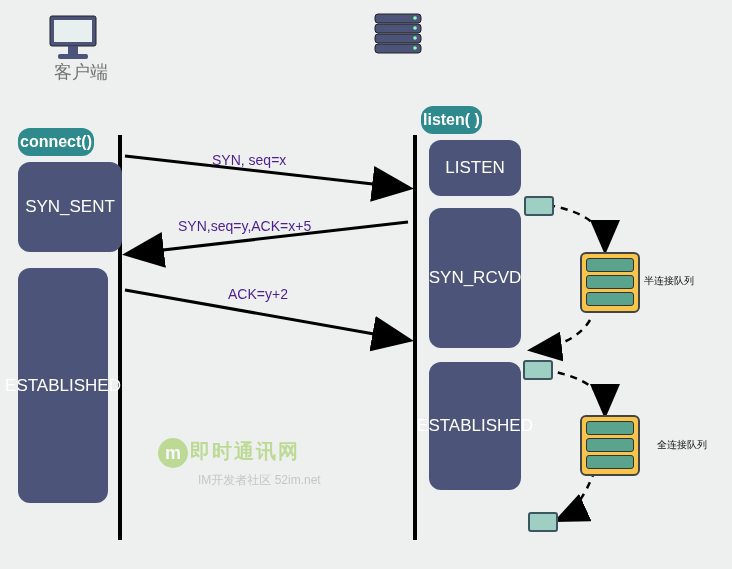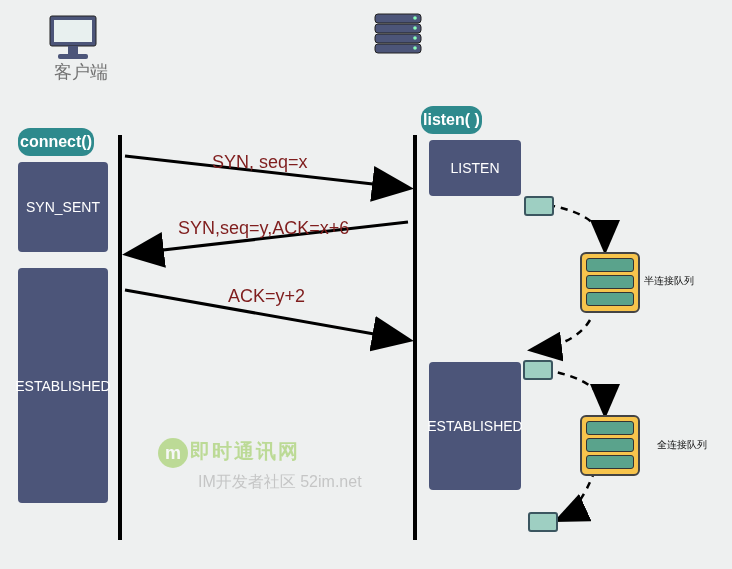--- a/index.html
+++ b/index.html
@@ -1,26 +1,26 @@
 <!DOCTYPE html>
 <html><head>
 <meta charset="utf-8">
 <style>
   body{margin:0;background:#eef0f0;font-family:Arial,"Microsoft YaHei",sans-serif}
   .stage{position:relative;width:732px;height:569px;background:#eef0f0;overflow:hidden}
   .hdr{position:absolute;text-align:right;font-size:18px;color:#737373}
   .func{position:absolute;background:#2e8a8d;color:#fff;font-size:16px;font-weight:bold;border-radius:12px;padding:5px 2px}
-  .state{position:absolute;background:#4c5579;color:#fff;font-size:14px;border-radius:4px;display:flex;align-items:center;justify-content:center}
-  .msg{position:absolute;font-size:18px;color:#7f1d1d}
+  .state{position:absolute;background:#4c5579;color:#fff;font-size:17px;border-radius:12px;display:flex;align-items:center;justify-content:center}
+  .msg{position:absolute;font-size:14px;color:#4c1d95}
   .qlabel{position:absolute;font-size:10px;color:#111}
   .queue{position:absolute;width:48px;border:2px solid #444;border-radius:6px;background:#f7c44c;padding:4px 4px 2px 4px}
   .queue .slot{height:12px;margin-bottom:3px;background:#5aa38c;border:1px solid #333;border-radius:3px}
   .tok{position:absolute;width:26px;height:16px;background:#9ecfc2;border:2px solid #3b5660;border-radius:3px}
   .wm{position:absolute;color:#8cc63f;font-size:20px;font-weight:bold;opacity:.5;letter-spacing:2px}
-  .wm2{position:absolute;color:#aaa;font-size:16px;opacity:.6}
+  .wm2{position:absolute;color:#aaa;font-size:12px;opacity:.6}
   svg{position:absolute;left:0;top:0}
 </style>
 </head>
 <body>
 <div class="stage">
 
 <svg width="732" height="569">
   <defs>
     <marker id="ah" markerWidth="14" markerHeight="12" refX="12" refY="6" orient="auto">
       <path d="M0,0 L14,6 L0,12 Z" fill="#000"></path>
@@ -57,29 +57,30 @@
   <path d="M590 320 Q575 345 532 350" fill="none" stroke="#000" stroke-width="2.5" stroke-dasharray="7 6" marker-end="url(#ah)"></path>
 
   <path d="M545 370 Q605 380 605 414" fill="none" stroke="#000" stroke-width="2.5" stroke-dasharray="7 6" marker-end="url(#ah)"></path>
 
   <path d="M595 470 Q580 510 558 520" fill="none" stroke="#000" stroke-width="2.5" stroke-dasharray="7 6" marker-end="url(#ah)"></path>
 </svg>
 
 <div class="hdr" style="left:38px;top:60px;width:70px">客户端</div>
 
 <div class="func" style="left:18px;top:128px">connect()</div>
-<div class="state" style="left:18px;top:162px;width:90px;height:90px">SYN_SENT</div>
+<div class="state" style="left:18px;top:162px;width:104px;height:90px">SYN_SENT</div>
 <div class="state" style="left:18px;top:268px;width:90px;height:235px">ESTABLISHED</div>
 
 <div class="func" style="left:421px;top:106px">listen( )</div>
 <div class="state" style="left:429px;top:140px;width:92px;height:56px">LISTEN</div>
+<div class="state" style="left:429px;top:208px;width:92px;height:140px">SYN_RCVD</div>
 <div class="state" style="left:429px;top:362px;width:92px;height:128px">ESTABLISHED</div>
 
 <div class="msg" style="left:212px;top:152px">SYN,  seq=x</div>
-<div class="msg" style="left:178px;top:218px">SYN,seq=y,ACK=x+6</div>
+<div class="msg" style="left:178px;top:218px">SYN,seq=y,ACK=x+5</div>
 <div class="msg" style="left:228px;top:286px">ACK=y+2</div>
 
 <div class="tok" style="left:524px;top:196px"></div>
 <div class="tok" style="left:523px;top:360px"></div>
 <div class="tok" style="left:528px;top:512px"></div>
 
 <div class="queue" style="left:580px;top:252px">
   <div class="slot"></div>
       <div class="slot"></div>
       <div class="slot"></div>

